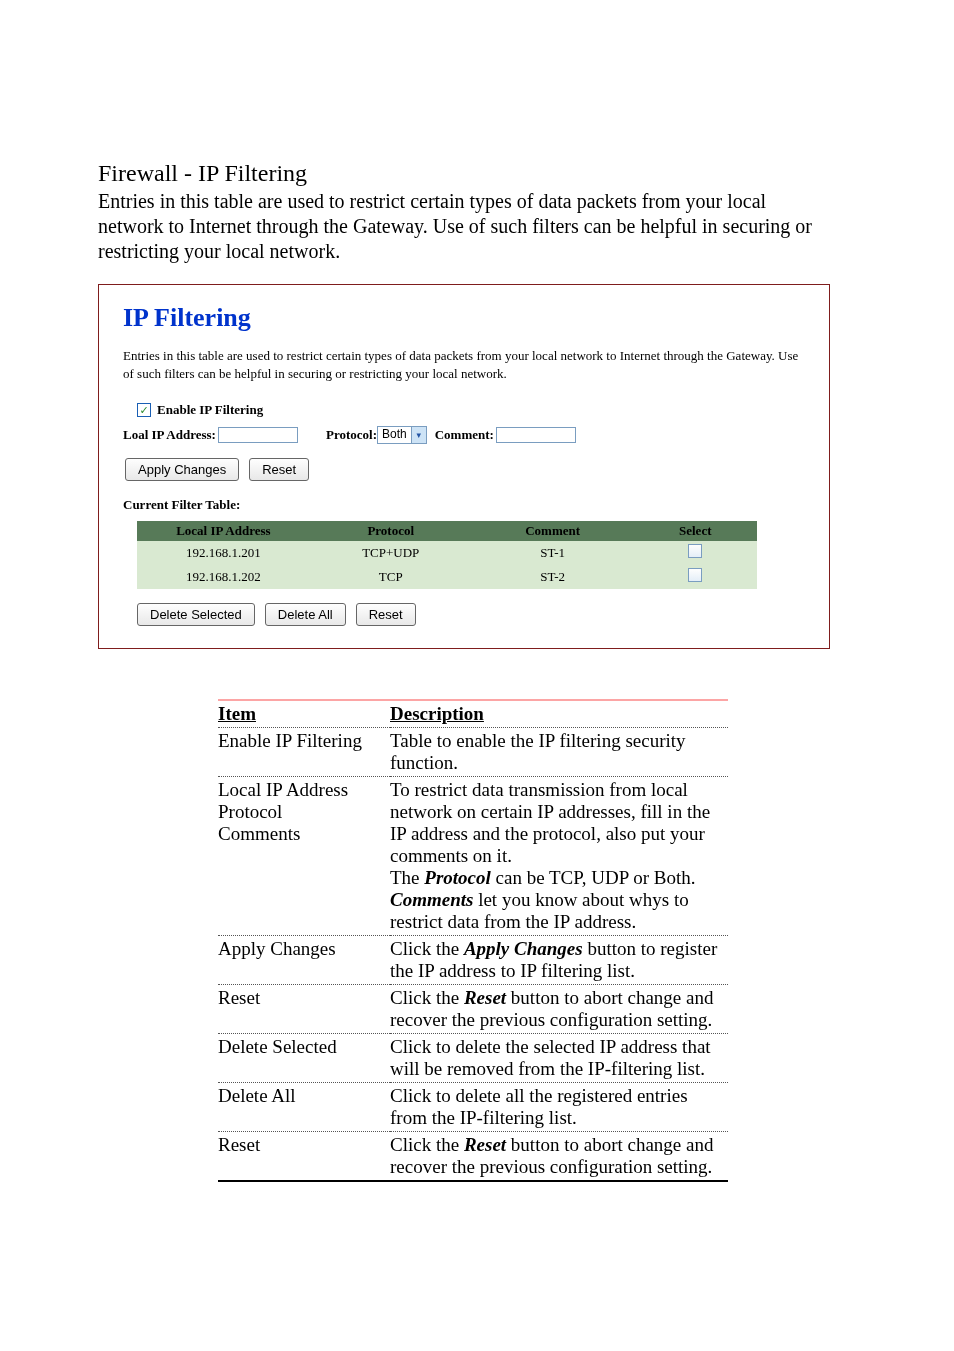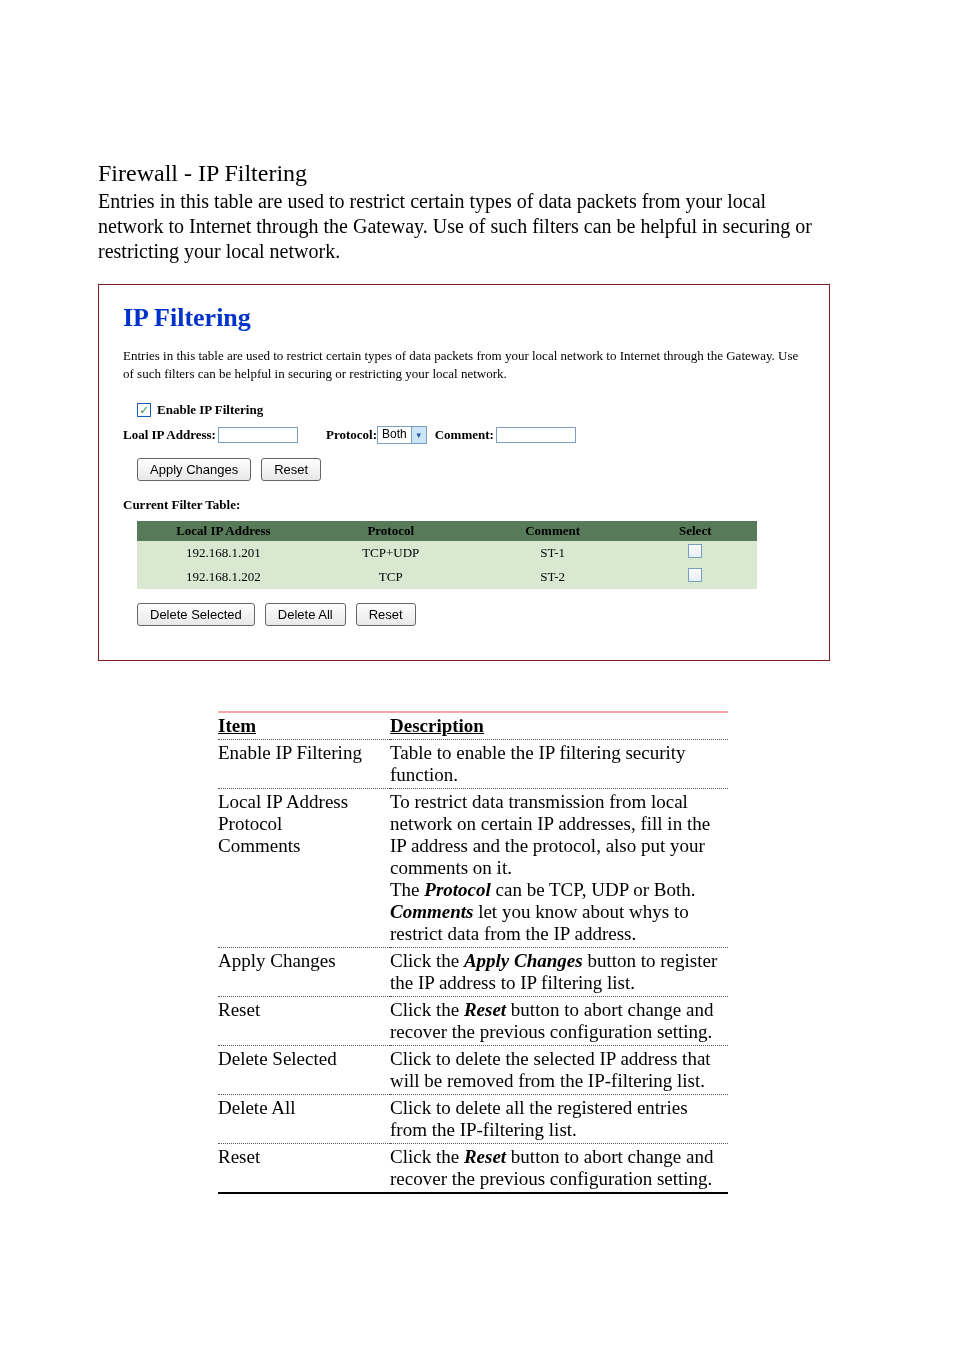--- a/index.html
+++ b/index.html
@@ -98,21 +98,21 @@
     font-family: Arial, sans-serif;
     font-size: 13px;
     border: 1px solid #666;
     border-radius: 3px;
     background: linear-gradient(#fefefe, #e8e8e8);
     padding: 3px 12px;
     display: inline-block;
     cursor: default;
   }
   .btn-row {
-    margin: 14px 0 16px 14px;
+    margin: 14px 0 16px 2px;
   }
   .subhead {
     font-size: 13px;
     font-weight: bold;
     margin: 6px 0 8px 0;
   }
   table.filter {
     border-collapse: collapse;
     width: 620px;
     margin-left: 14px;
@@ -133,21 +133,21 @@
   }
   .cell-chk {
     width: 14px;
     height: 14px;
     border: 1px solid #7a9dc0;
     background: linear-gradient(#fefefe, #e4eef8);
     display: inline-block;
     box-sizing: border-box;
   }
   .btn-row2 {
-    margin: 14px 0 12px 14px;
+    margin: 14px 0 0 14px;
   }
 
   
   table.desc {
     border-collapse: collapse;
     width: 510px;
     margin: 50px 0 0 120px;
     font-size: 19px;
     font-family: "Times New Roman", Times, serif;
   }

